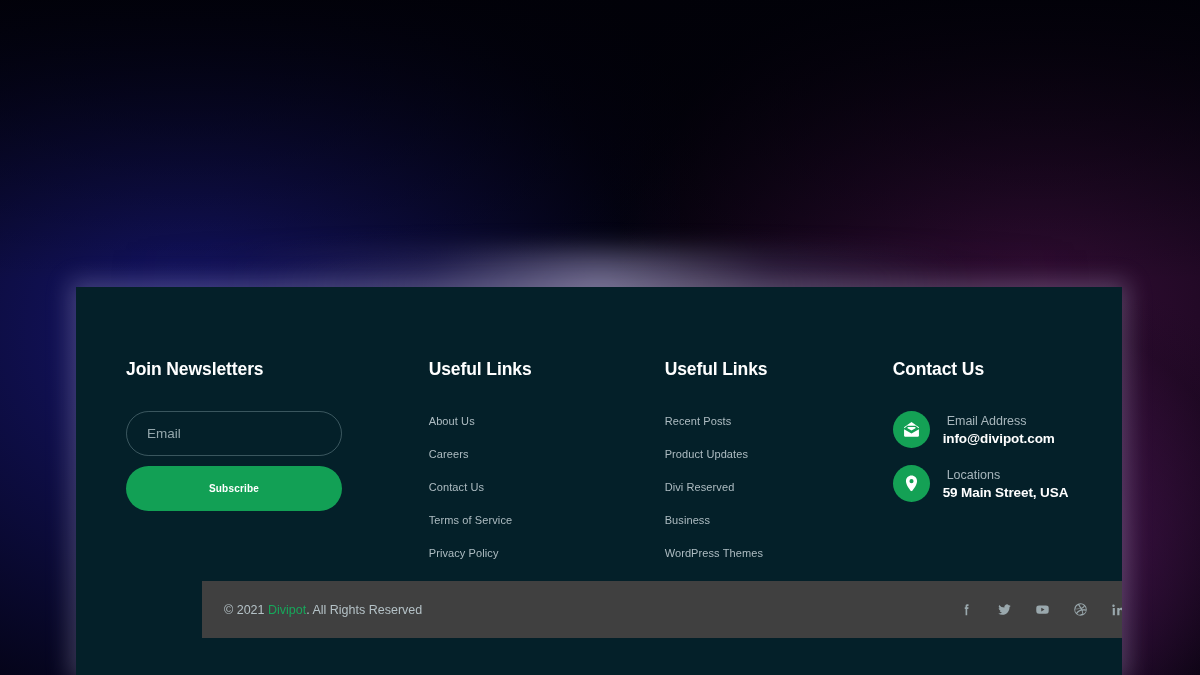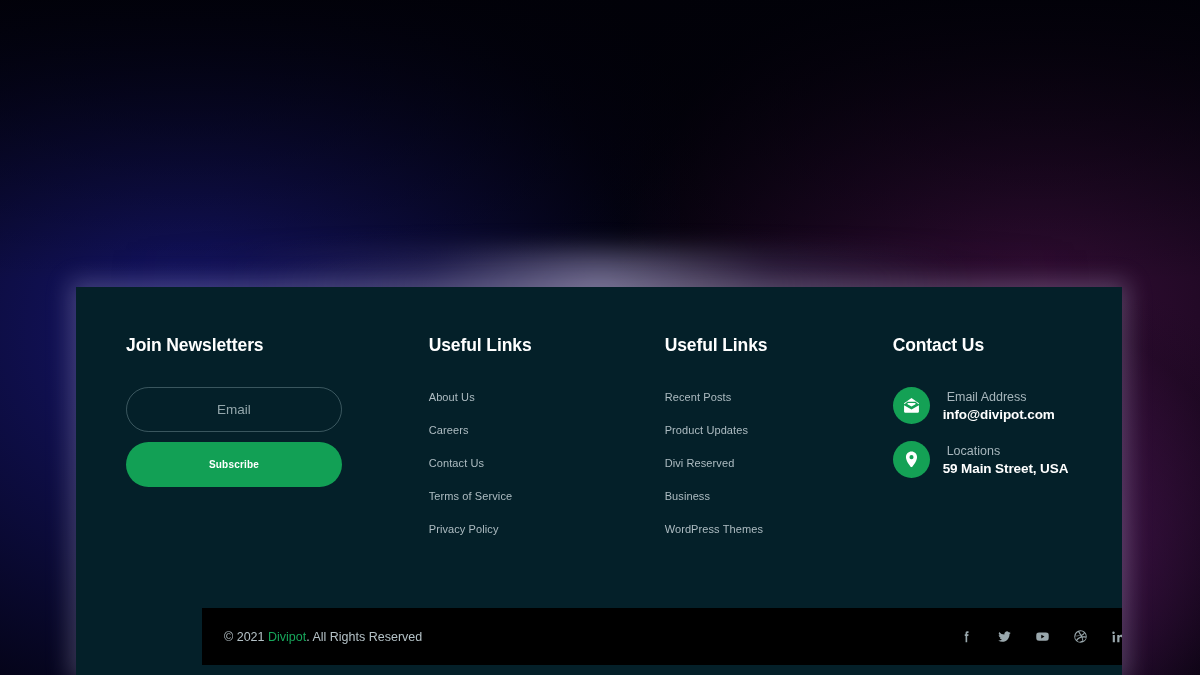--- a/index.html
+++ b/index.html
@@ -46,30 +46,30 @@
   .panel-inner { padding:48px 50px 0 50px; }
 
   .cols { display:flex; align-items:flex-start; }
   .col-news   { width:246px; }
   .col-links1 { width:244px; padding-left:68px; }
   .col-links2 { width:242px; padding-left:68px; }
   .col-contact{ width:250px; padding-left:62px; }
 
   .col-head {
     font-size:17.5px; font-weight:bold; color:#ffffff;
-    letter-spacing:-0.1px; margin-bottom:31px; white-space:nowrap;
+    letter-spacing:-0.1px; margin-bottom:31px; white-space:nowrap;margin-top:24px;
   }
 
   
   .email-field {
     display:block; width:216px; height:45px; border-radius:24px;
     border:1px solid rgba(160,190,195,0.35);
     background:transparent; color:#d3dde0;
     padding:0 20px; font-size:13.5px;
-    font-family:"Liberation Sans", sans-serif; outline:none;text-align:center;
+    font-family:"Liberation Sans", sans-serif; outline:none;
   }
   .email-field::placeholder { color:#93a6ab; }
   .subscribe-btn {
     display:block; width:216px; height:45px; margin-top:10px;
     border:none; border-radius:24px; background:#12A055;
     color:#ffffff; font-size:10px; font-weight:bold;
     letter-spacing:0.2px; cursor:pointer;
     font-family:"Liberation Sans", sans-serif;
   }
 
@@ -87,22 +87,22 @@
     background:#14A155; display:flex; align-items:center; justify-content:center;
     margin-right:13px;
   }
   .contact-icon svg { width:19px; height:19px; fill:#ffffff; }
   .contact-text { display:flex; flex-direction:column; }
   .contact-label { color:#a7b6bc; font-size:12.5px; margin-bottom:3px; padding-left:4px; }
   .contact-value { color:#ffffff; font-size:13.5px; font-weight:bold; letter-spacing:-0.1px; }
 
   
   #bottom-bar {
-    position:absolute; left:126px; top:321px; width:946px; height:57px;
-    background:#000000;
+    position:absolute; left:126px; top:294px; width:946px; height:57px;
+    background:#404040;
     display:flex; align-items:center; justify-content:space-between;
     padding:0 22px;
   }
   .copyright { font-size:12.5px; color:#b4c1c6; }
   .copyright .brand { color:#17A75B; }
   .socials { display:flex; align-items:center; gap:22px; }
   .social-link { display:flex; align-items:center; justify-content:center; width:16px; height:16px; }
   .social-link svg { width:15px; height:15px; fill:#9aa8ad; }
 </style>
 </head>

